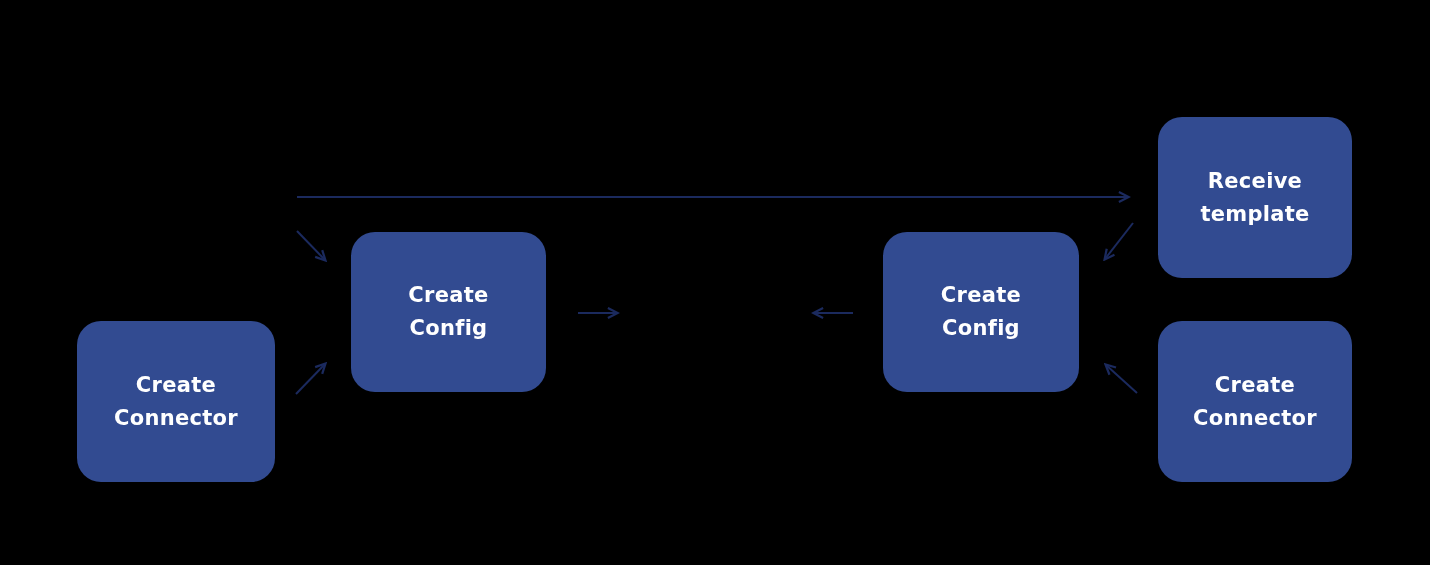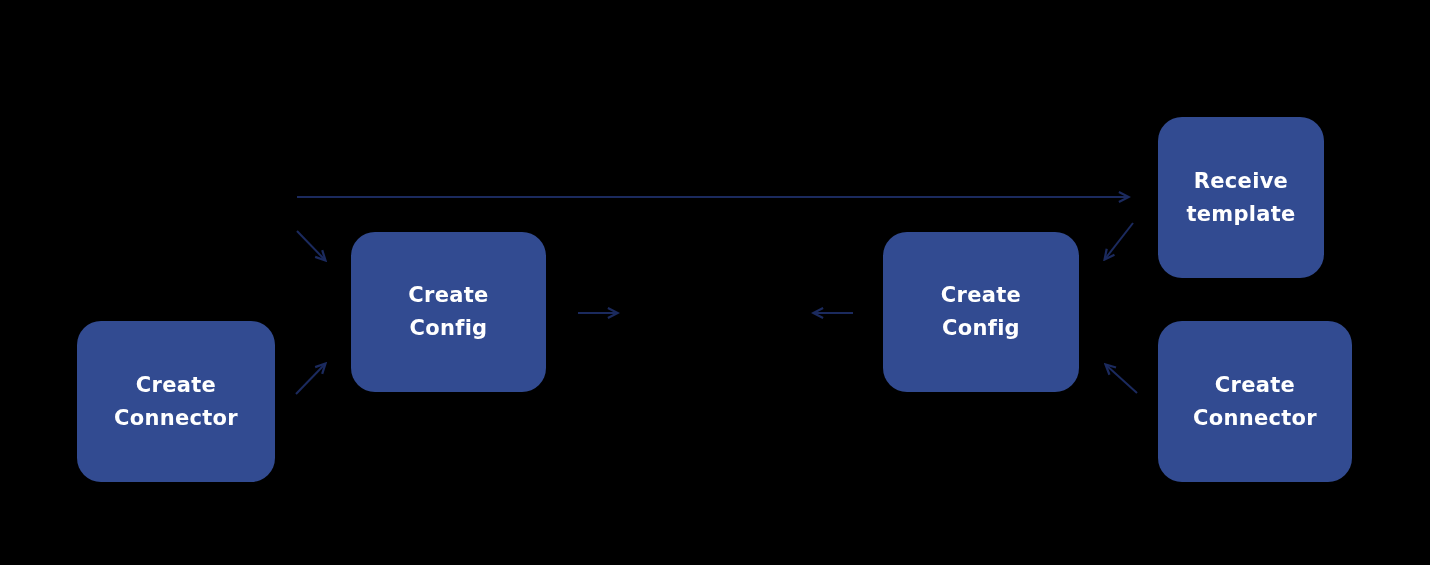--- a/index.html
+++ b/index.html
@@ -31,21 +31,21 @@
     font-weight:bold;
     font-size:21px;
     line-height:33px;
     letter-spacing:.3px;
   }
   .node span{display:block;}
   .n-create-share-template{left:77px; top:117px; width:198px; height:161px;}
   .n-create-connector-left{left:77px; top:321px; width:198px; height:161px;}
   .n-create-config-left   {left:351px;top:232px; width:195px; height:160px;}
   .n-create-config-right  {left:883px;top:232px; width:196px; height:160px;}
-  .n-receive-template     {left:1158px;top:117px;width:166px; height:161px;}
+  .n-receive-template     {left:1158px;top:117px;width:194px; height:161px;}
   .n-create-connector-right{left:1158px;top:321px;width:194px;height:161px;}
 </style>
 </head>
 <body>
 
 <div class="canvas">
 
   <svg class="edges" viewBox="0 0 1430 565" xmlns="http://www.w3.org/2000/svg">
     <defs>
       <marker id="arrow" viewBox="0 0 10 10" refX="8" refY="5" markerWidth="7" markerHeight="7" orient="auto">

